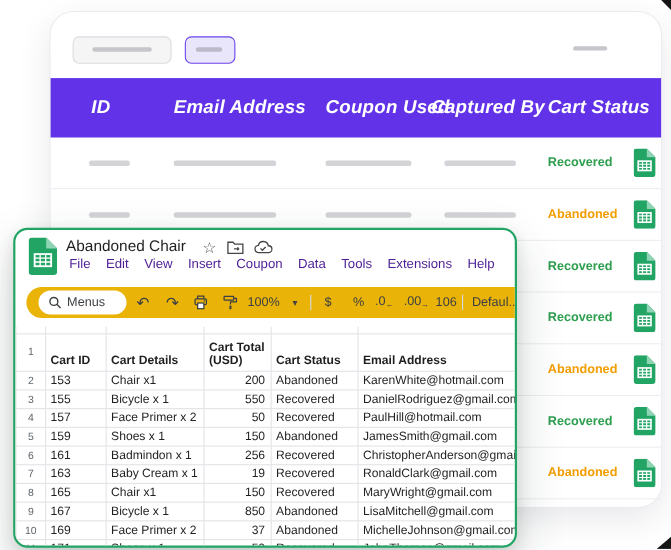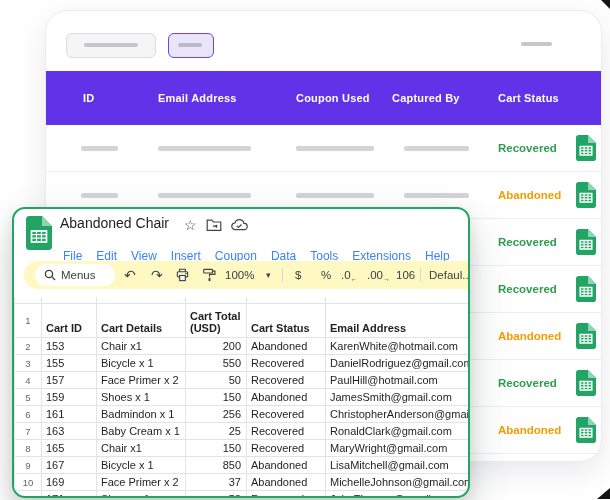--- a/index.html
+++ b/index.html
@@ -11,22 +11,22 @@
     border:1px solid #ececf0;border-radius:22px;box-shadow:0 10px 30px rgba(40,40,70,.10);}
   .bg-btn1{position:absolute;left:20px;top:22px;width:88px;height:23px;background:#f5f5f6;
     border:1px solid #dcdce1;border-radius:6px;}
   .bg-btn1 .bar{position:absolute;left:17px;top:9px;width:54px;height:4px;background:#c6c6cb;border-radius:2px;}
   .bg-btn2{position:absolute;left:122px;top:22px;width:44px;height:23px;background:#e9e5fb;
     border:1.5px solid #6C45EC;border-radius:6px;}
   .bg-btn2 .bar{position:absolute;left:9px;top:8.5px;width:24px;height:4px;background:#bcb9c9;border-radius:2px;}
   .bg-dash{position:absolute;right:49px;top:31px;width:31px;height:4px;background:#c6c6cb;border-radius:2px;}
 
   .bg-header{position:absolute;left:0;top:60px;width:100%;height:54px;background:#6132E8;}
-  .bg-header span{position:absolute;top:50%;transform:translateY(-50%);color:#fff;font-size:11px;
-    font-weight:600;letter-spacing:.2px;white-space:nowrap;}
+  .bg-header span{position:absolute;top:50%;transform:translateY(-50%);color:#fff;font-size:17px;
+    font-weight:600;letter-spacing:.2px;white-space:nowrap;font-style:italic;}
   .h0{left:37px}.h1{left:112px}.h2{left:250px}.h3{left:346px}.h4{left:452px}
 
   .bg-rows{position:absolute;left:0;top:114px;width:100%;}
   .bg-row{position:relative;height:46px;border-bottom:1px solid #eeeef2;}
   .ph{position:absolute;top:21px;height:4.5px;background:#d4d4d8;border-radius:2px;}
   .b-id{left:35px;width:37px}.b-email{left:112px;width:93px}.b-coupon{left:250px;width:78px}.b-captured{left:358px;width:65px}
   .bg-status{position:absolute;left:452px;top:50%;transform:translateY(-50%);font-size:11.5px;font-weight:700;white-space:nowrap;}
   .status-recovered{color:#2E9E4F}
   .status-abandoned{color:#F29D00}
   .row-sheet-icon{position:absolute;left:530px;top:50%;transform:translateY(-50%);width:20px;height:26px;}
@@ -36,24 +36,24 @@
   .cursor-br{position:absolute;right:0;bottom:1px;width:13px;height:11px;background:#151515;clip-path:polygon(100% 0,100% 100%,0 100%);}
 
   
   .sheet-window{position:absolute;left:12px;top:207px;width:458px;height:291px;background:#fff;
     border:2.5px solid #21A464;border-radius:13px;box-sizing:border-box;overflow:hidden;
     box-shadow:0 18px 44px rgba(30,55,40,.20),0 5px 14px rgba(30,55,40,.12);}
   .logo{position:absolute;left:12px;top:7px;width:26px;height:34px;}
   .doc-title{position:absolute;left:46px;top:6px;font-size:14px;font-weight:500;color:#1f1f1f;white-space:nowrap;}
   .title-icons{position:absolute;left:170px;top:7px;height:17px;display:flex;align-items:center;gap:9px;color:#444746;}
   .star{font-size:14px;line-height:1;cursor:default;}
-  .menubar{position:absolute;left:42px;top:40px;display:flex;font-size:12px;color:#3b82f6;}
+  .menubar{position:absolute;left:42px;top:24px;display:flex;font-size:12px;color:#4c1d95;}
   .menu-item{padding:0 7px;white-space:nowrap;}
 
-  .toolbar{position:absolute;left:10px;top:52px;width:470px;height:28px;background:#fef9c3;border-radius:14px;
+  .toolbar{position:absolute;left:10px;top:52px;width:470px;height:28px;background:#eab308;border-radius:14px;
     font-size:11.5px;color:#3c4043;}
   .toolbar .titem{position:absolute;top:50%;transform:translateY(-50%);white-space:nowrap;}
   .search-pill{position:absolute;left:11px;top:3px;width:80px;height:22px;background:#fff;border-radius:11px;
     display:flex;align-items:center;gap:5px;padding-left:9px;box-sizing:border-box;}
   .search-pill span{font-size:11.5px;color:#3c4043;}
   .t-undo{left:100px;font-size:14px}.t-redo{left:127px;font-size:14px}
   .t-print{left:151px}.t-paint{left:178px}
   .t-zoom{left:201px}.t-zoom-arr{left:242px;font-size:9px;color:#444}
   .t-sep1{left:258px;width:1px;height:14px;background:#d4d9e1;}
   .t-cur{left:271px}.t-pct{left:297px}.t-dec0{left:317px}.t-dec00{left:343px}.t-123{left:372px}
@@ -333,21 +333,21 @@
             <td>Badmindon x 1</td>
             <td class="num-cell">256</td>
             <td>Recovered</td>
             <td class="email-cell">ChristopherAnderson@gmail.com</td>
           </tr>
 
           <tr>
             <td class="rownum">7</td>
             <td>163</td>
             <td>Baby Cream x 1</td>
-            <td class="num-cell">25</td>
+            <td class="num-cell">19</td>
             <td>Recovered</td>
             <td class="email-cell">RonaldClark@gmail.com</td>
           </tr>
 
           <tr>
             <td class="rownum">8</td>
             <td>165</td>
             <td>Chair x1</td>
             <td class="num-cell">150</td>
             <td>Recovered</td>

